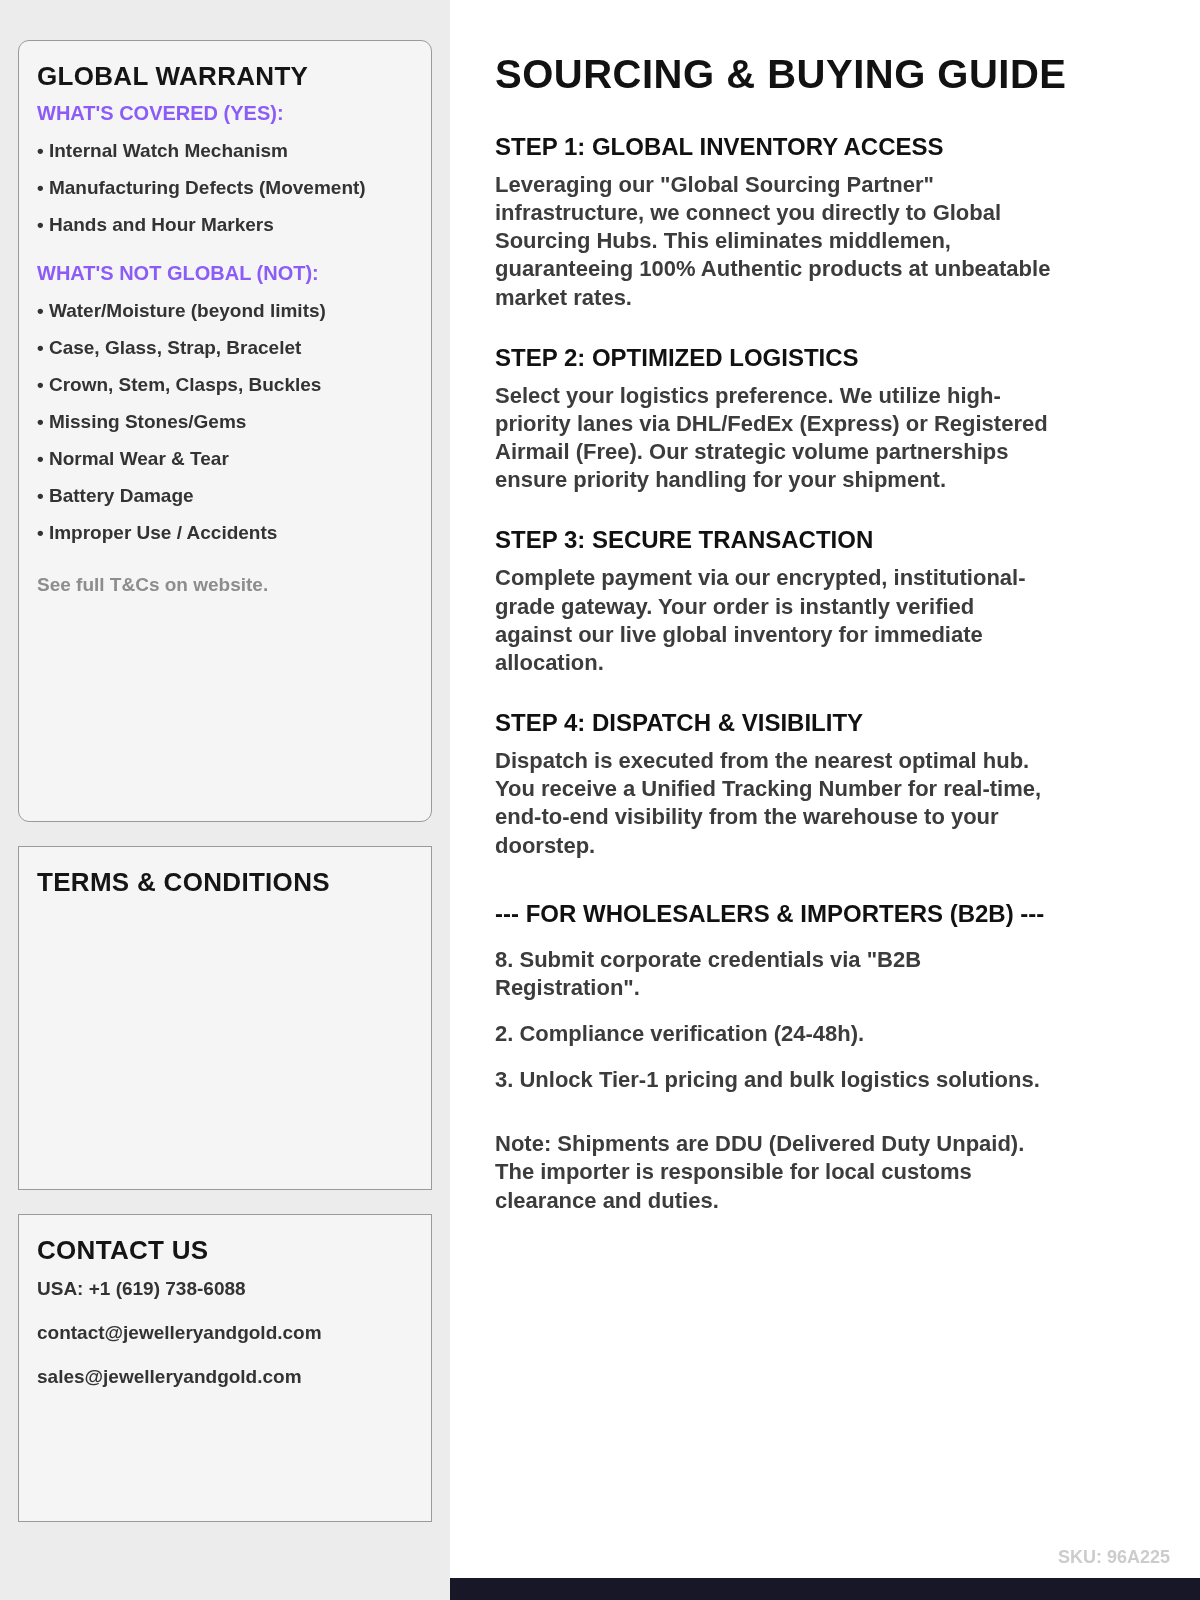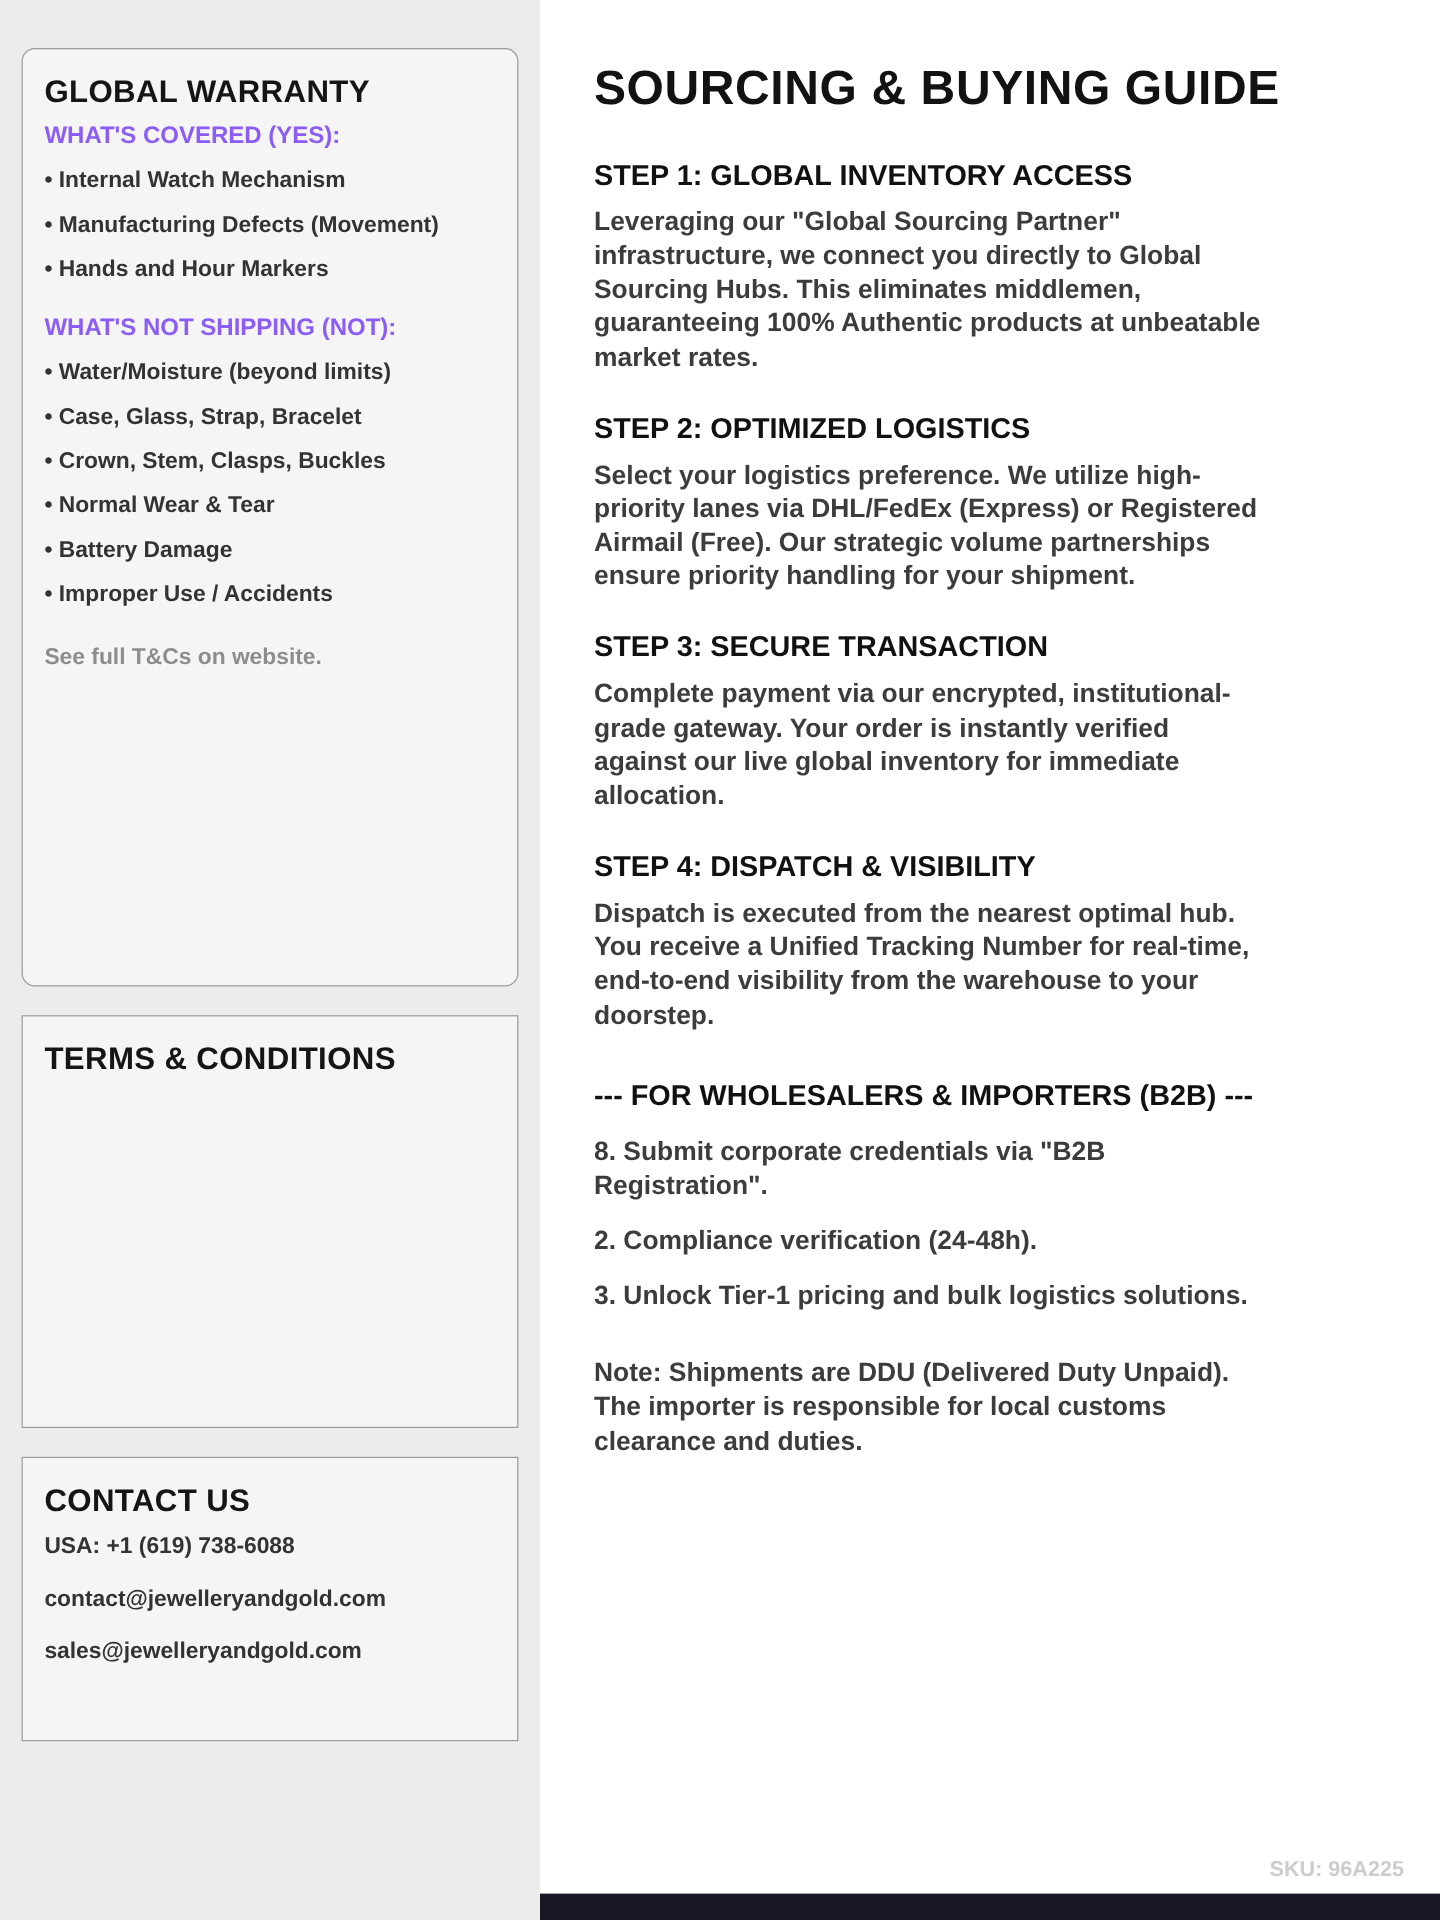--- a/index.html
+++ b/index.html
@@ -22,21 +22,21 @@
     padding: 40px 18px 0 18px;
   }
   .box {
     background: #f5f5f5;
     border: 1px solid #9a9a9a;
     padding: 20px 18px;
     margin-bottom: 24px;
   }
   .box-warranty { height: 782px; border-radius: 11px; }
   .box-terms    { height: 344px; margin-top: 0; }
-  .box-contact  { height: 237px; }
+  .box-contact  { height: 308px; }
   .box h2 {
     font-size: 26px;
     font-weight: bold;
     color: #151515;
     letter-spacing: 0.3px;
     margin-bottom: 10px;
   }
   .box h3 {
     font-size: 20px;
     font-weight: bold;
@@ -132,25 +132,26 @@
   <aside class="sidebar">
 
     <section class="box box-warranty">
       <h2>GLOBAL WARRANTY</h2>
       <h3>WHAT'S COVERED (YES):</h3>
       <ul>
         <li>Internal Watch Mechanism</li>
         <li>Manufacturing Defects (Movement)</li>
         <li>Hands and Hour Markers</li>
       </ul>
-      <h3>WHAT'S NOT SHIPPING (NOT):</h3>
+      <h3>WHAT'S NOT GLOBAL (NOT):</h3>
       <ul>
         <li>Water/Moisture (beyond limits)</li>
         <li>Case, Glass, Strap, Bracelet</li>
         <li>Crown, Stem, Clasps, Buckles</li>
+        <li>Missing Stones/Gems</li>
         <li>Normal Wear &amp; Tear</li>
         <li>Battery Damage</li>
         <li>Improper Use / Accidents</li>
       </ul>
       <p class="footnote">See full T&amp;Cs on website.</p>
     </section>
 
     <section class="box box-terms">
       <h2>TERMS &amp; CONDITIONS</h2>
     </section>

